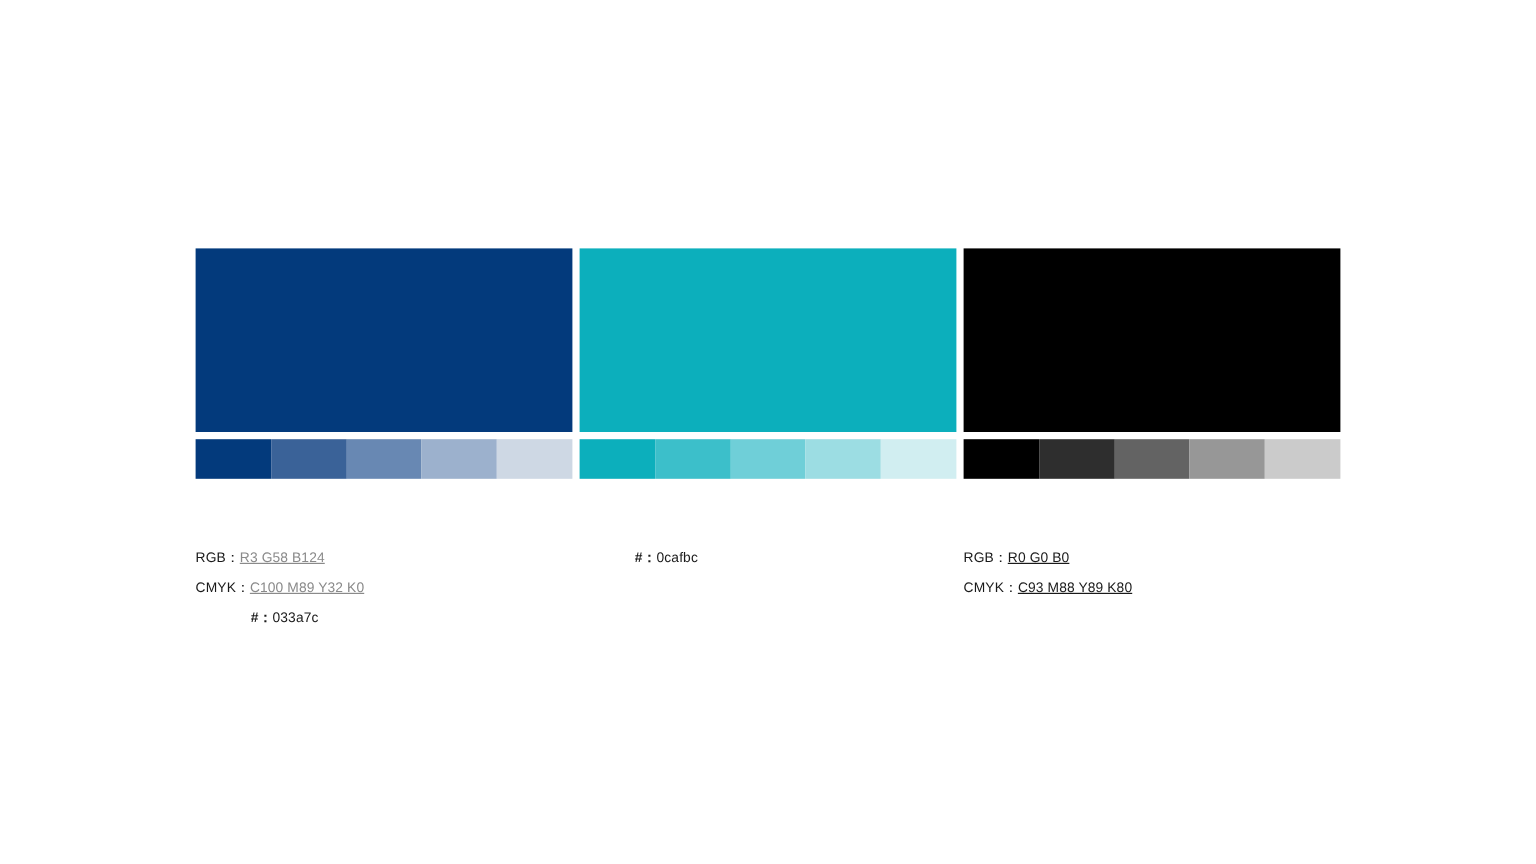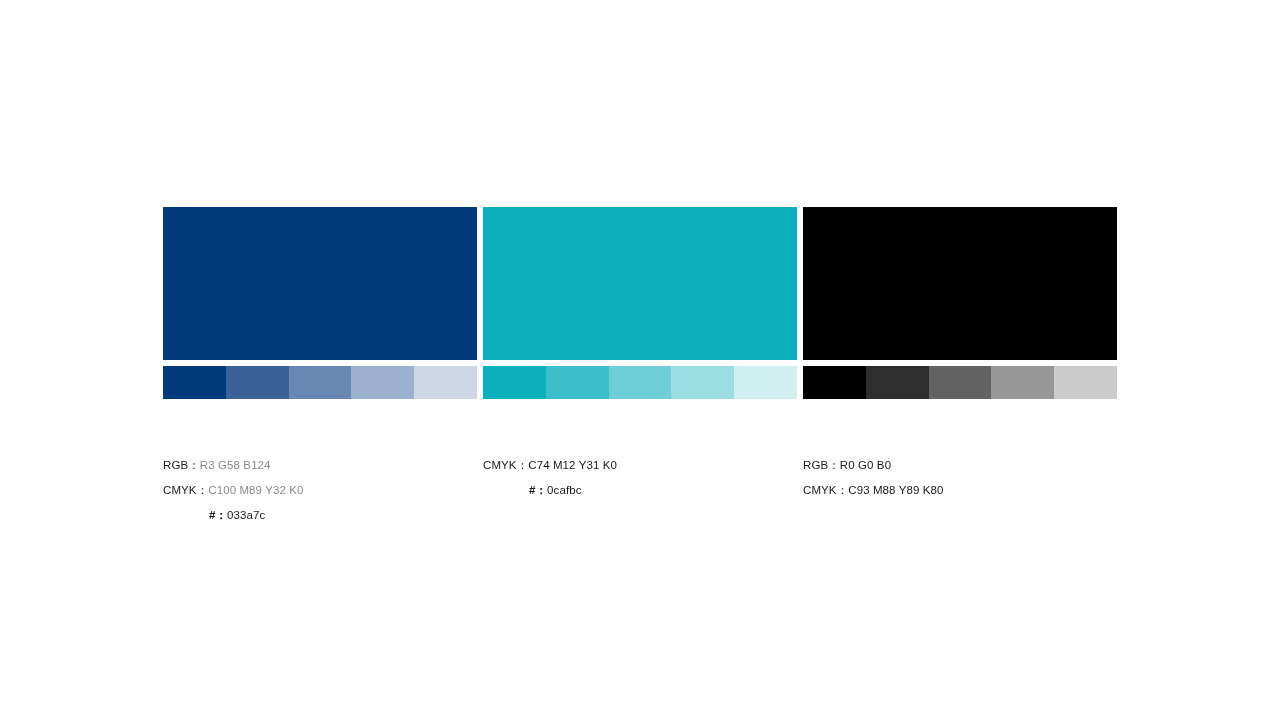--- a/index.html
+++ b/index.html
@@ -66,20 +66,21 @@
     letter-spacing: 0.1px;
   }
 
   .info-key {
     font-weight: normal;
     color: #1a1a1a;
   }
 
   .info-val {
     color: #8a8a8a;
+    text-decoration: underline;
   }
 
   .info-column.dark .info-val {
     color: #1a1a1a;
   }
 
   .hex-line {
     font-size: 11.5px;
     line-height: 25px;
     white-space: nowrap;
@@ -144,23 +145,20 @@
       </div>
       <div class="info-line">
         <span class="info-key">CMYK：</span><span class="info-val">C100 M89 Y32 K0</span>
       </div>
       <div class="hex-line">
         <span class="info-key">#：</span><span class="hex-val">033a7c</span>
       </div>
     </div>
 
     <div class="info-column dark">
-      <div class="info-line">
-        <span class="info-key">CMYK：</span><span class="info-val">C74 M12 Y31 K0</span>
-      </div>
       <div class="hex-line">
         <span class="info-key">#：</span><span class="hex-val">0cafbc</span>
       </div>
     </div>
 
     <div class="info-column dark">
       <div class="info-line">
         <span class="info-key">RGB：</span><span class="info-val">R0 G0 B0</span>
       </div>
       <div class="info-line">

